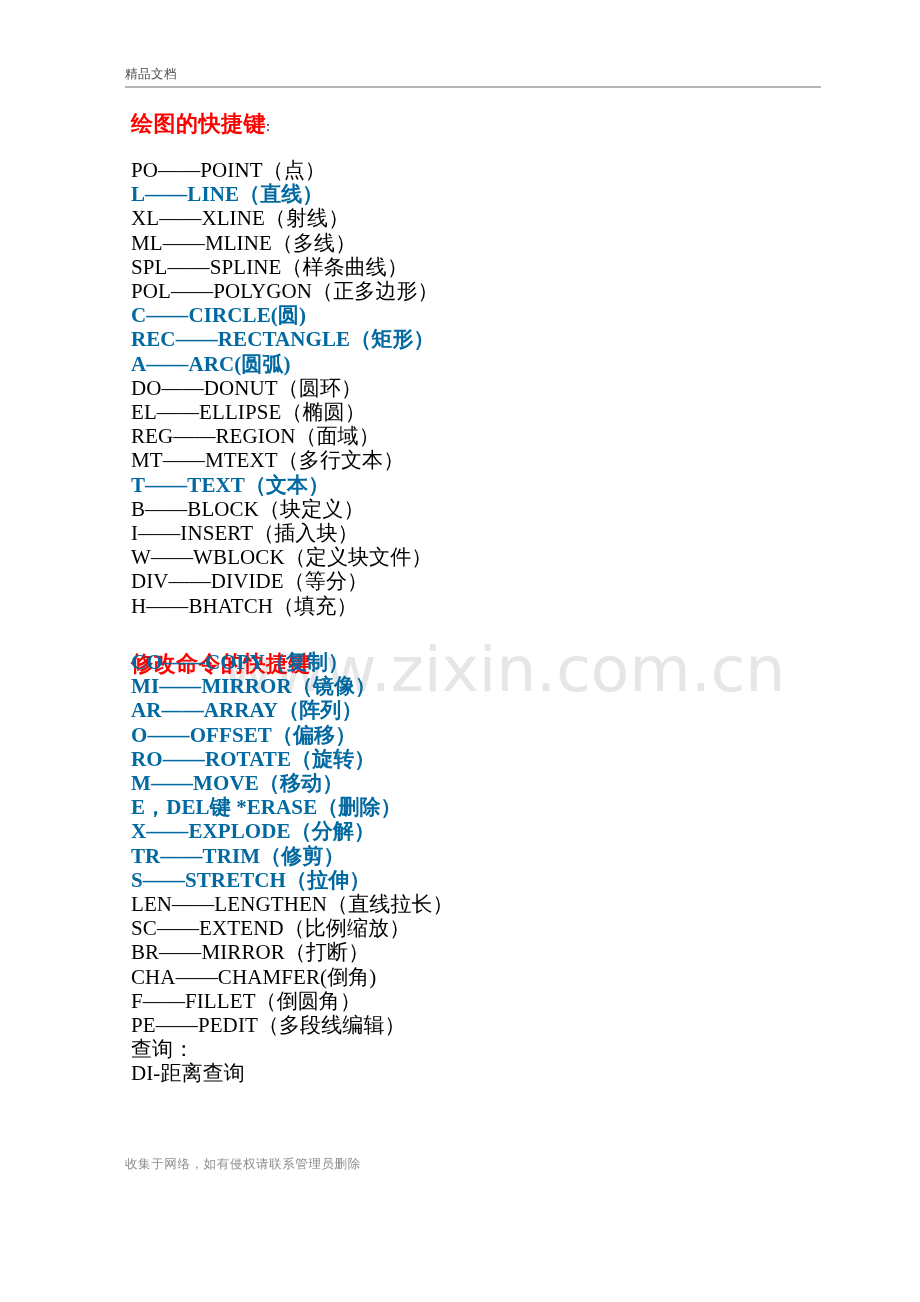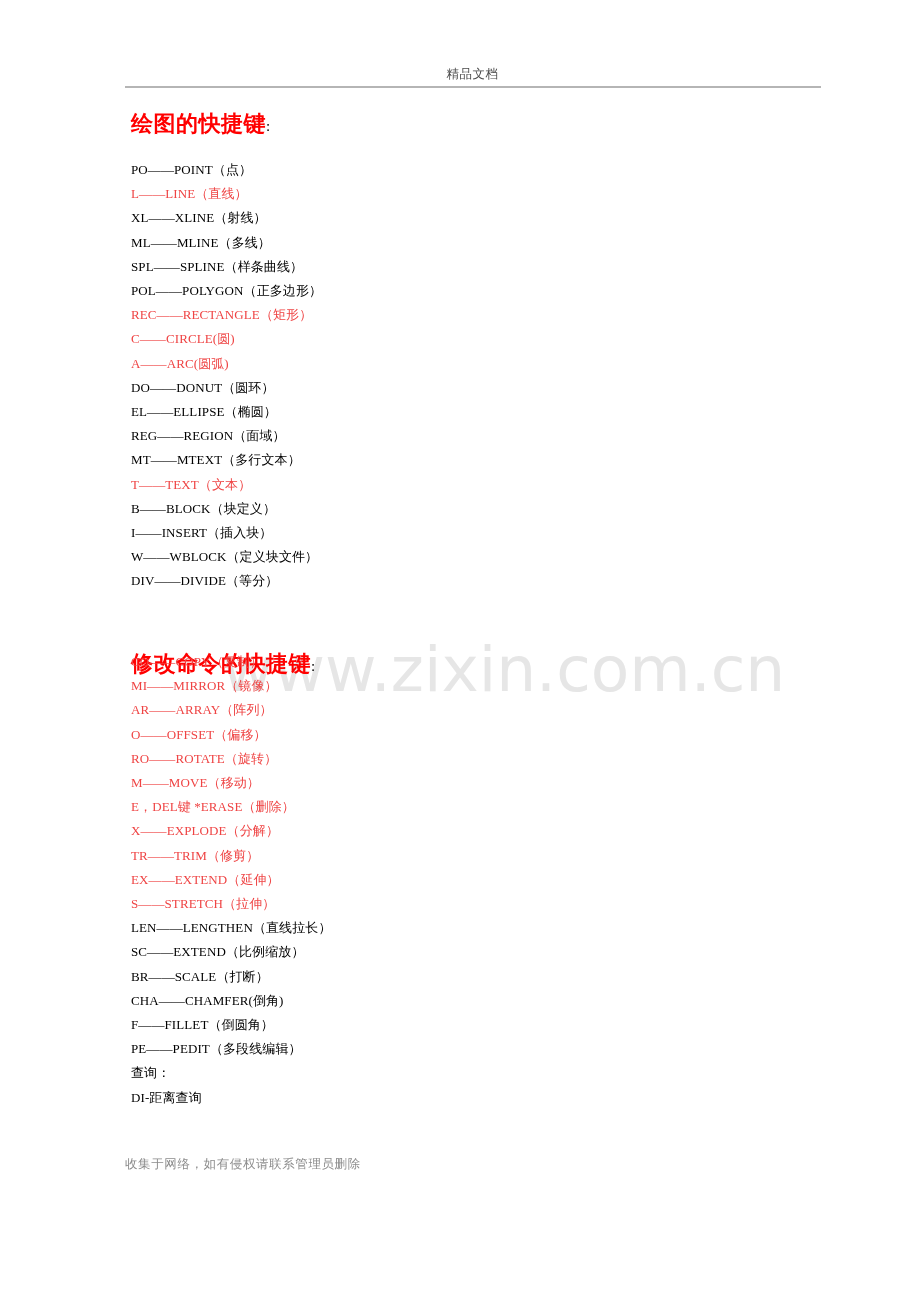--- a/index.html
+++ b/index.html
@@ -14,21 +14,20 @@
     font-family: "Liberation Serif", "DejaVu Serif", serif;
     overflow: hidden;
   }
 
   
   .page-header {
     position: absolute;
     left: 125px;
     top: 64px;
     width: 695px;
-    text-align: center;
   }
   .page-header .header-text {
     font-family: "DejaVu Serif", "Liberation Serif", serif;
     font-size: 12.5px;
     color: #4a4a4a;
     letter-spacing: 0.5px;
     line-height: 16px;
   }
   .header-rule {
     position: absolute;
@@ -85,28 +84,29 @@
 
   .cmd-list {
     position: absolute;
     left: 131px;
     margin: 0;
     padding: 0;
     list-style: none;
   }
   .cmd-list li {
     font-family: "Liberation Serif", "DejaVu Serif", serif;
-    font-size: 13px;
+    font-size: 21px;
     line-height: 24.2px;
     color: #000000;
     white-space: nowrap;
     letter-spacing: 0.1px;
   }
   .cmd-list li.blue {
-    color: #ef4444;
+    color: #0369a1;
+    font-weight: bold;
   }
 
   
   .page-footer {
     position: absolute;
     left: 125px;
     top: 1154px;
     width: 696px;
     text-align: left;
   }
@@ -132,52 +132,52 @@
   <div class="section-title" style="top:113px;">
     <span class="title-cn">绘图的快捷键</span><span class="title-colon">:</span>
   </div>
   <ul class="cmd-list" style="top:158px;">
     <li>PO——POINT（点）</li>
     <li class="blue">L——LINE（直线）</li>
     <li>XL——XLINE（射线）</li>
     <li>ML——MLINE（多线）</li>
     <li>SPL——SPLINE（样条曲线）</li>
     <li>POL——POLYGON（正多边形）</li>
+    <li class="blue">C——CIRCLE(圆)</li>
     <li class="blue">REC——RECTANGLE（矩形）</li>
-    <li class="blue">C——CIRCLE(圆)</li>
     <li class="blue">A——ARC(圆弧)</li>
     <li>DO——DONUT（圆环）</li>
     <li>EL——ELLIPSE（椭圆）</li>
     <li>REG——REGION（面域）</li>
     <li>MT——MTEXT（多行文本）</li>
     <li class="blue">T——TEXT（文本）</li>
     <li>B——BLOCK（块定义）</li>
     <li>I——INSERT（插入块）</li>
     <li>W——WBLOCK（定义块文件）</li>
     <li>DIV——DIVIDE（等分）</li>
+    <li>H——BHATCH（填充）</li>
   </ul>
 
   <div class="section-title" style="top:653px;">
     <span class="title-cn">修改命令的快捷键</span><span class="title-colon">:</span>
   </div>
   <ul class="cmd-list" style="top:650px;">
     <li class="blue">CO——COPY（复制）</li>
     <li class="blue">MI——MIRROR（镜像）</li>
     <li class="blue">AR——ARRAY（阵列）</li>
     <li class="blue">O——OFFSET（偏移）</li>
     <li class="blue">RO——ROTATE（旋转）</li>
     <li class="blue">M——MOVE（移动）</li>
     <li class="blue">E，DEL键 *ERASE（删除）</li>
     <li class="blue">X——EXPLODE（分解）</li>
     <li class="blue">TR——TRIM（修剪）</li>
-    <li class="blue">EX——EXTEND（延伸）</li>
     <li class="blue">S——STRETCH（拉伸）</li>
     <li>LEN——LENGTHEN（直线拉长）</li>
     <li>SC——EXTEND（比例缩放）</li>
-    <li>BR——SCALE（打断）</li>
+    <li>BR——MIRROR（打断）</li>
     <li>CHA——CHAMFER(倒角)</li>
     <li>F——FILLET（倒圆角）</li>
     <li>PE——PEDIT（多段线编辑）</li>
     <li>查询：</li>
     <li>DI-距离查询</li>
   </ul>
 
 </div>
 
 <div class="page-footer">

